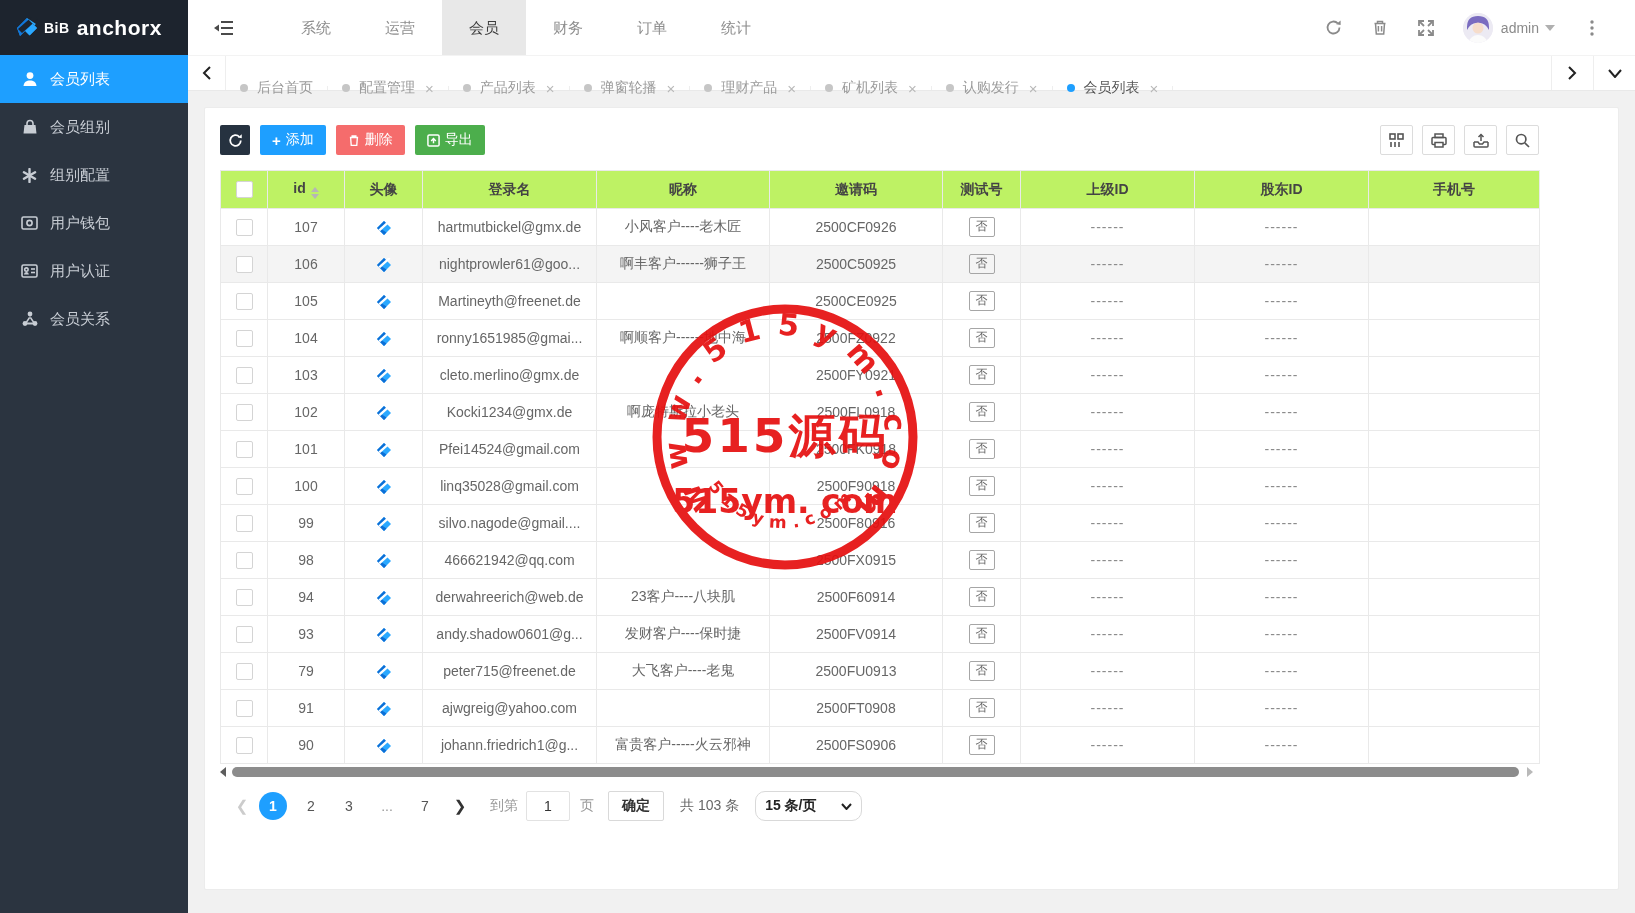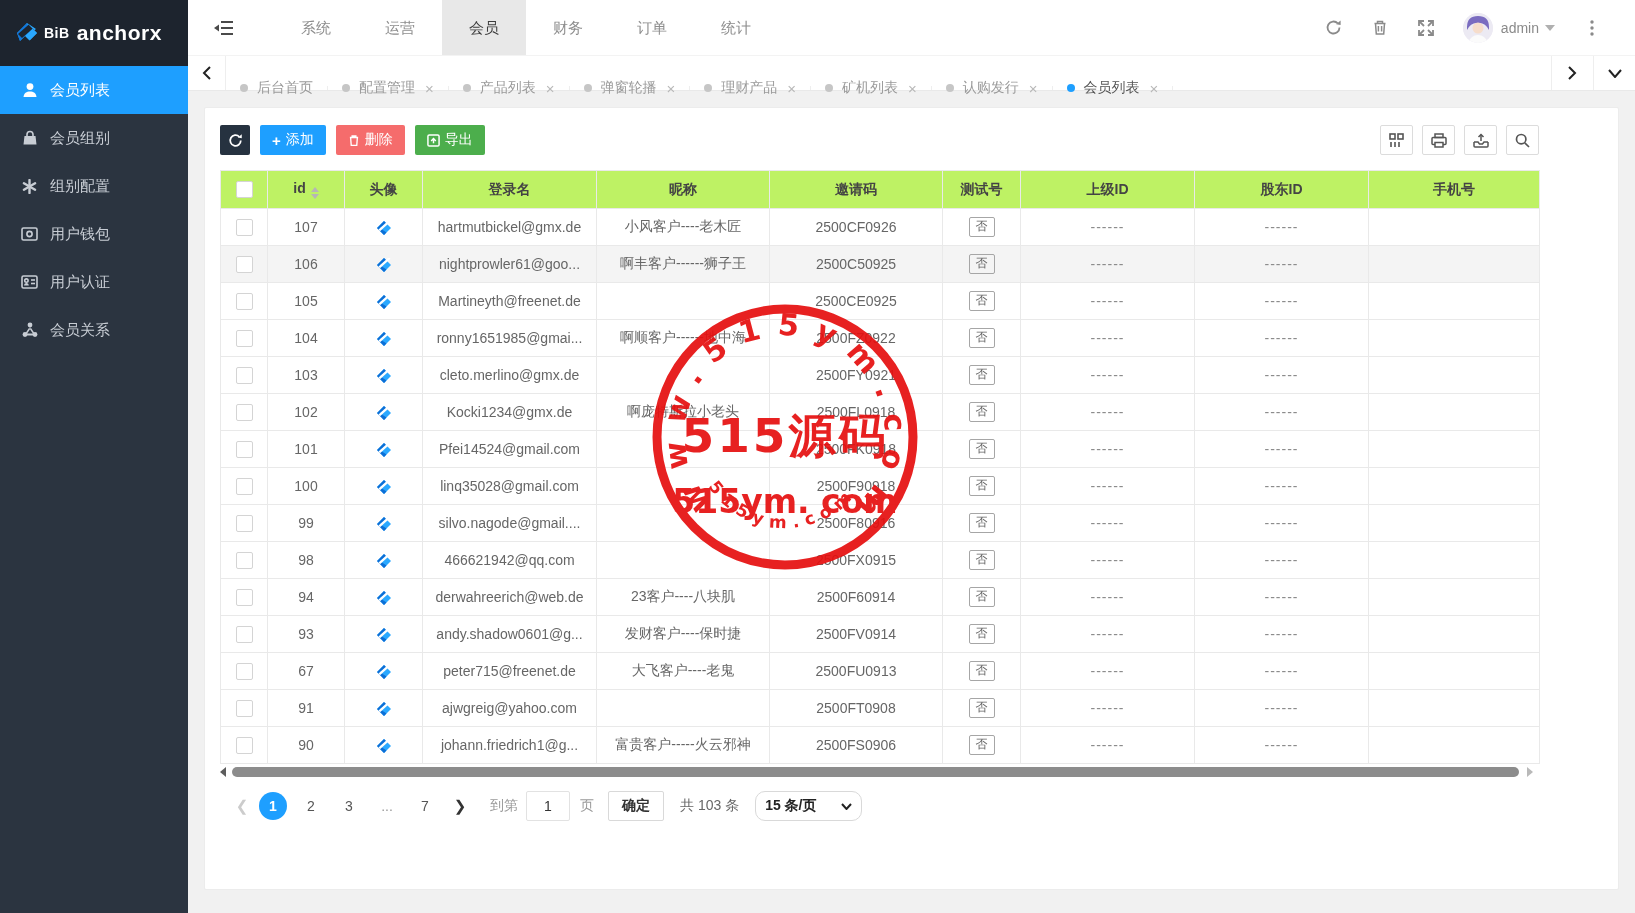--- a/index.html
+++ b/index.html
@@ -5,21 +5,21 @@
   * { margin:0; padding:0; box-sizing:border-box; }
   html,body { width:1635px; height:913px; }
   body {
     font-family:"Liberation Sans","DejaVu Sans",sans-serif;
     background:#f1f1f1; position:relative; overflow:hidden; color:#666;
   }
   svg { display:block; }
 
   
   .sidebar { position:absolute; left:0; top:0; width:188px; height:913px; background:#2b3440; z-index:6; }
-  .logo { height:66px; background:#1d242e; display:flex; align-items:center; padding-left:16px; }
+  .logo { height:55px; background:#1d242e; display:flex; align-items:center; padding-left:16px; }
   .logo-mark { margin-right:6px; }
   .logo-bib { color:#fff; font-weight:bold; font-size:14px; letter-spacing:.5px; }
   .logo-name { color:#fff; font-weight:bold; font-size:21px; margin-left:7px; letter-spacing:.5px; }
   .menu-item { height:48px; display:flex; align-items:center; padding-left:21px; color:#c8cdd4; font-size:15px; cursor:pointer; }
   .menu-item.active { background:#1e9fff; color:#fff; }
   .mi-icon { width:17px; height:17px; margin-right:12px; display:inline-flex; align-items:center; justify-content:center; }
 
   
   .main-header { position:absolute; left:188px; top:0; right:0; height:55px; background:#fff; display:flex; align-items:center; z-index:5; }
   .burger { width:46px; height:55px; display:flex; align-items:center; justify-content:center; margin-left:12px; cursor:pointer; color:#4a4a4a; }
@@ -585,21 +585,21 @@
             <td>andy.shadow0601@g...</td>
             <td>发财客户----保时捷</td>
             <td>2500FV0914</td>
             <td><span class="badge-no">否</span></td>
             <td><span class="dash">------</span></td>
             <td><span class="dash">------</span></td>
             <td></td>
           </tr>
           <tr class="">
             <td><span class="cb"></span></td>
-            <td>67</td>
+            <td>79</td>
             <td><svg width="14" height="14" viewBox="0 0 14 14" style="display:inline-block;vertical-align:middle;">
                 <polygon points="7,0 14,7 7,14 0,7" fill="#2aa8ff"></polygon>
                 <polygon points="7,0 0,7 7,14 9.5,11.5 2.8,7 9.5,2.5" fill="#0c6fd6"></polygon>
                 <polygon points="1.5,8.5 12,-1 13.5,0.7 3,10.2" fill="#fff"></polygon>
               </svg></td>
             <td>peter715@freenet.de</td>
             <td>大飞客户----老鬼</td>
             <td>2500FU0913</td>
             <td><span class="badge-no">否</span></td>
             <td><span class="dash">------</span></td>

